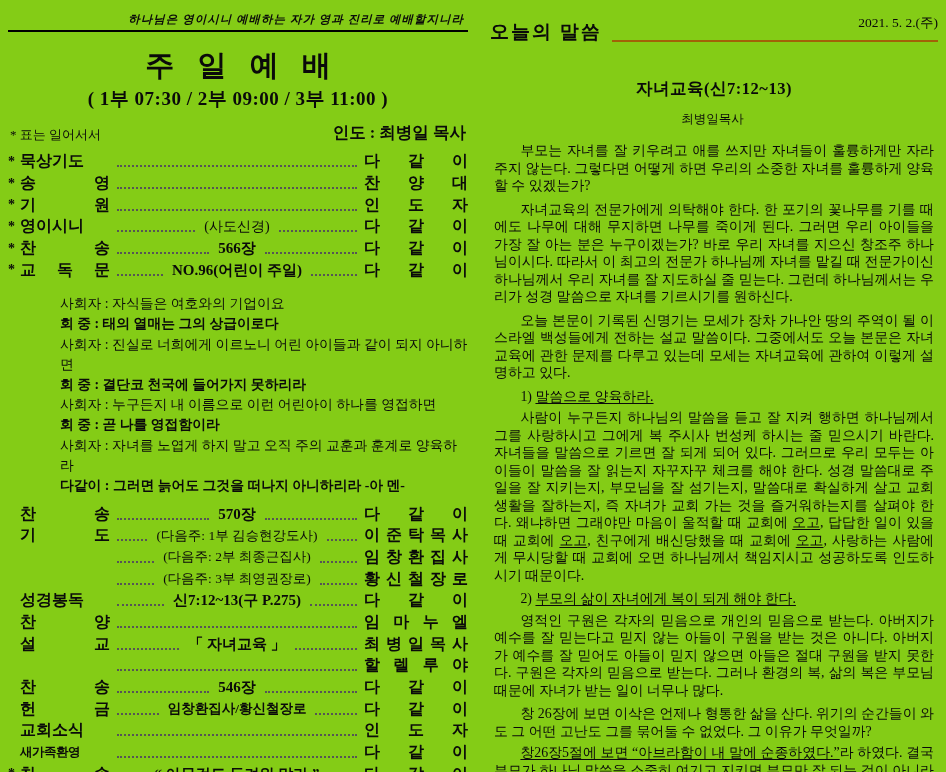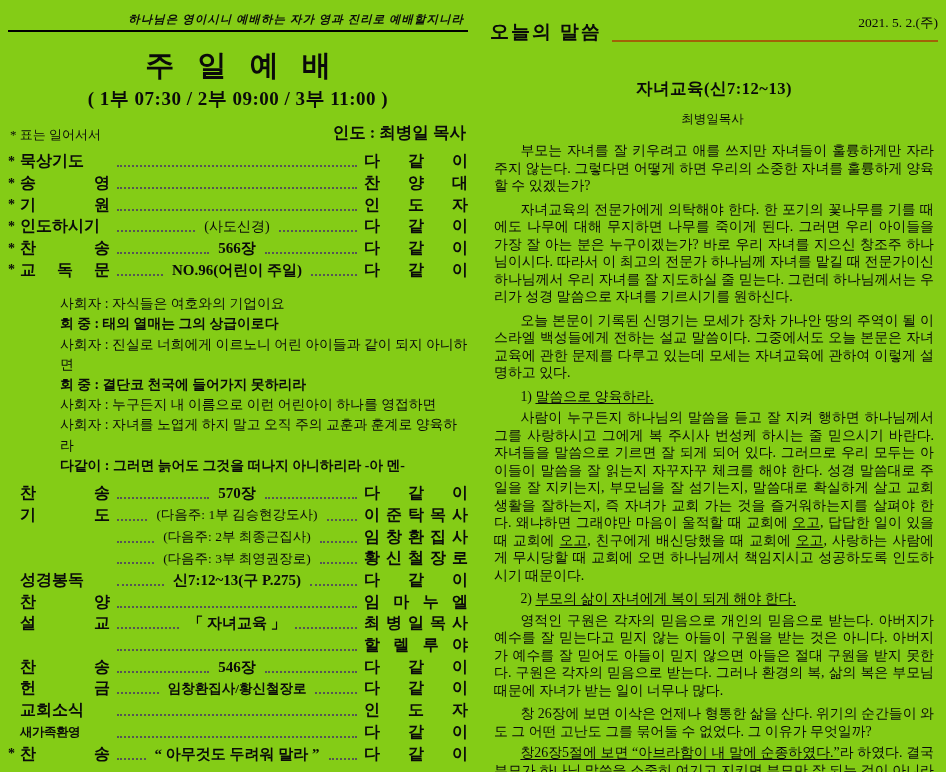--- a/index.html
+++ b/index.html
@@ -72,21 +72,21 @@
         <span class="who">찬 양 대</span>
       </div>
       <div class="row">
         <span class="star">*</span>
         <span class="rlabel">기 원</span>
         <span class="lead"></span>
         <span class="who">인 도 자</span>
       </div>
       <div class="row">
         <span class="star">*</span>
-        <span class="rlabel">인도하시기</span>
+        <span class="rlabel">영이시니</span>
         <span class="lead"></span>
         <span class="rvalue val-n">(사도신경)</span>
         <span class="lead"></span>
         <span class="who">다 같 이</span>
       </div>
       <div class="row">
         <span class="star">*</span>
         <span class="rlabel">찬 송</span>
         <span class="lead"></span>
         <span class="rvalue val-b">566장</span>
@@ -102,20 +102,21 @@
         <span class="who">다 같 이</span>
       </div>
     </div>
 
     <div class="reading">
       <div>사회자 : 자식들은 여호와의 기업이요</div>
       <div class="b">회  중 : 태의 열매는 그의 상급이로다</div>
       <div>사회자 : 진실로 너희에게 이르노니 어린 아이들과 같이 되지 아니하면</div>
       <div class="b">회  중 : 결단코 천국에 들어가지 못하리라</div>
       <div>사회자 : 누구든지 내 이름으로 이런 어린아이 하나를 영접하면</div>
+      <div class="b">회  중 : 곧 나를 영접함이라</div>
       <div>사회자 : 자녀를 노엽게 하지 말고 오직 주의 교훈과 훈계로 양육하라</div>
       <div class="b">다같이 : 그러면 늙어도 그것을 떠나지 아니하리라  -아  멘-</div>
     </div>
 
     <div class="order">
       <div class="row">
         <span class="star"></span>
         <span class="rlabel">찬 송</span>
         <span class="lead"></span>
         <span class="rvalue val-b">570장</span>

